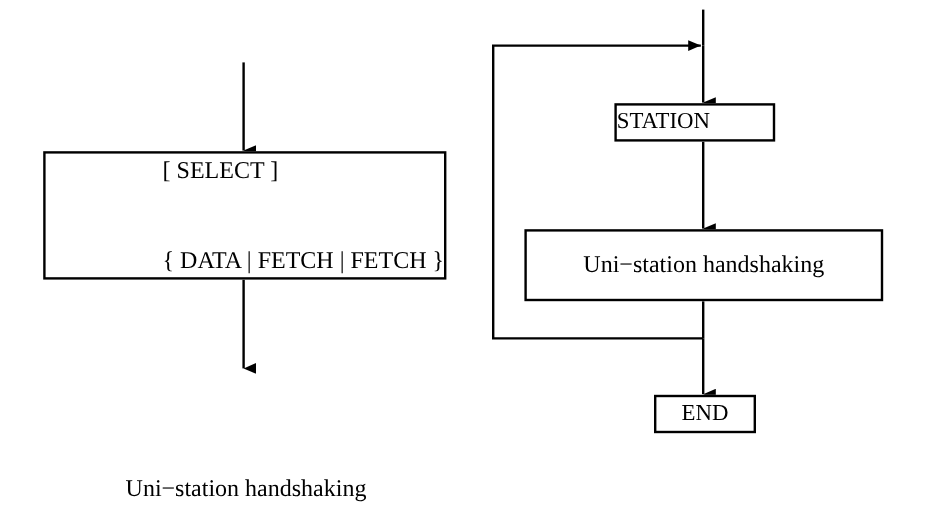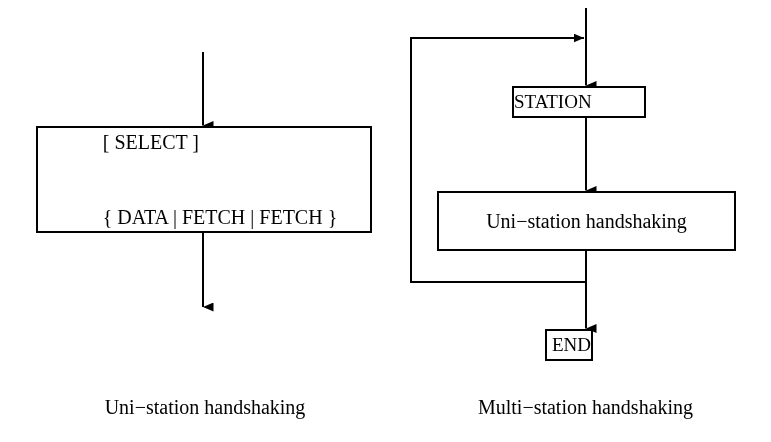--- a/index.html
+++ b/index.html
@@ -36,21 +36,21 @@
     color: #000000;
     white-space: pre;
   }
   
   #box-select {
     left: 36px;
     top: 126px;
     width: 336px;
     height: 107px;
     padding-left: 32px;
-    justify-content: center;
+    justify-content: flex-end;
   }
   #box-select .lines {
     font-size: 20px;
     line-height: 25px;
   }
   
   #box-station {
     left: 512px;
     top: 86px;
     width: 134px;
@@ -61,23 +61,23 @@
     left: 437px;
     top: 191px;
     width: 299px;
     height: 60px;
     justify-content: center;
     font-size: 20px;
   }
   #box-end {
     left: 545px;
     top: 329px;
-    width: 48px;
+    width: 85px;
     height: 32px;
-    justify-content: flex-end;
+    justify-content: center;
     font-size: 19px;
   }
   .caption {
     position: absolute;
     font-size: 20px;
     color: #000000;
     text-align: center;
     white-space: pre;
   }
   #caption-left {
@@ -136,15 +136,14 @@
   <div class="node-box" id="box-uni">
     <span>Uni−station handshaking</span>
   </div>
 
   <div class="node-box" id="box-end">
     <span>END</span>
   </div>
 
   <div class="caption" id="caption-left">Uni−station handshaking</div>
 
-  <div class="caption" id="caption-right">Multi−station handshaking</div>
 
 </div>
 
 </body></html>

